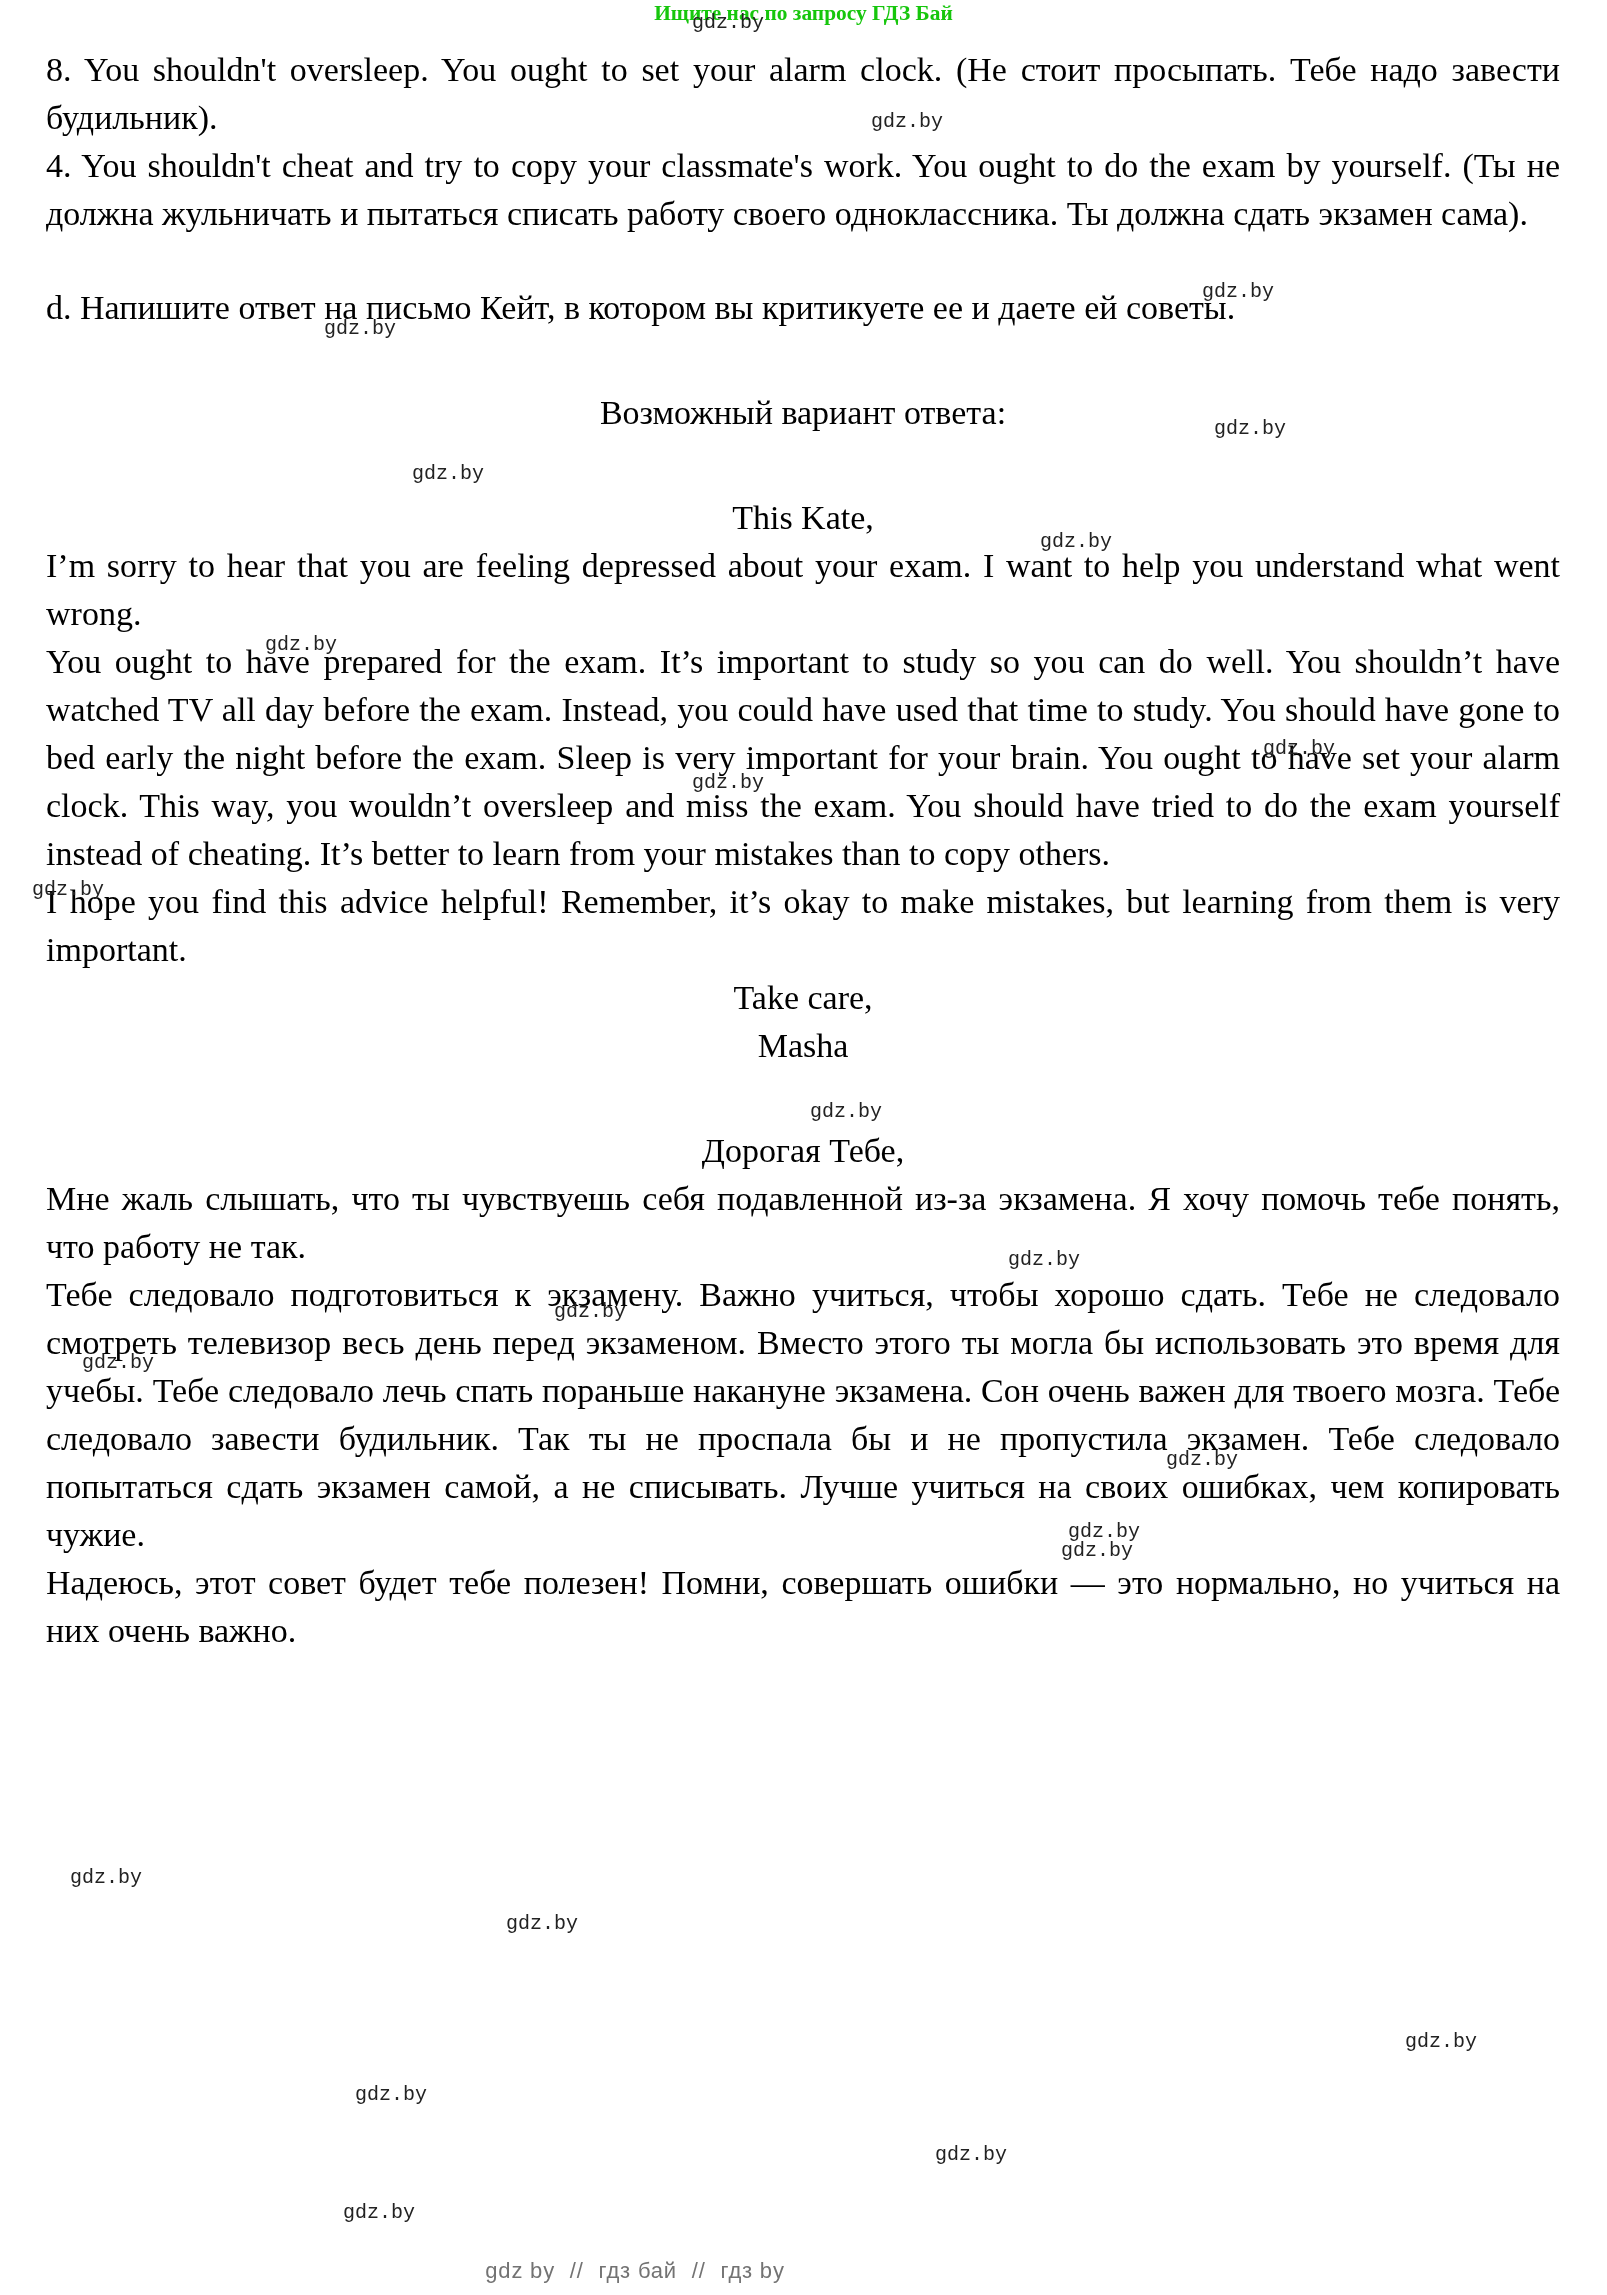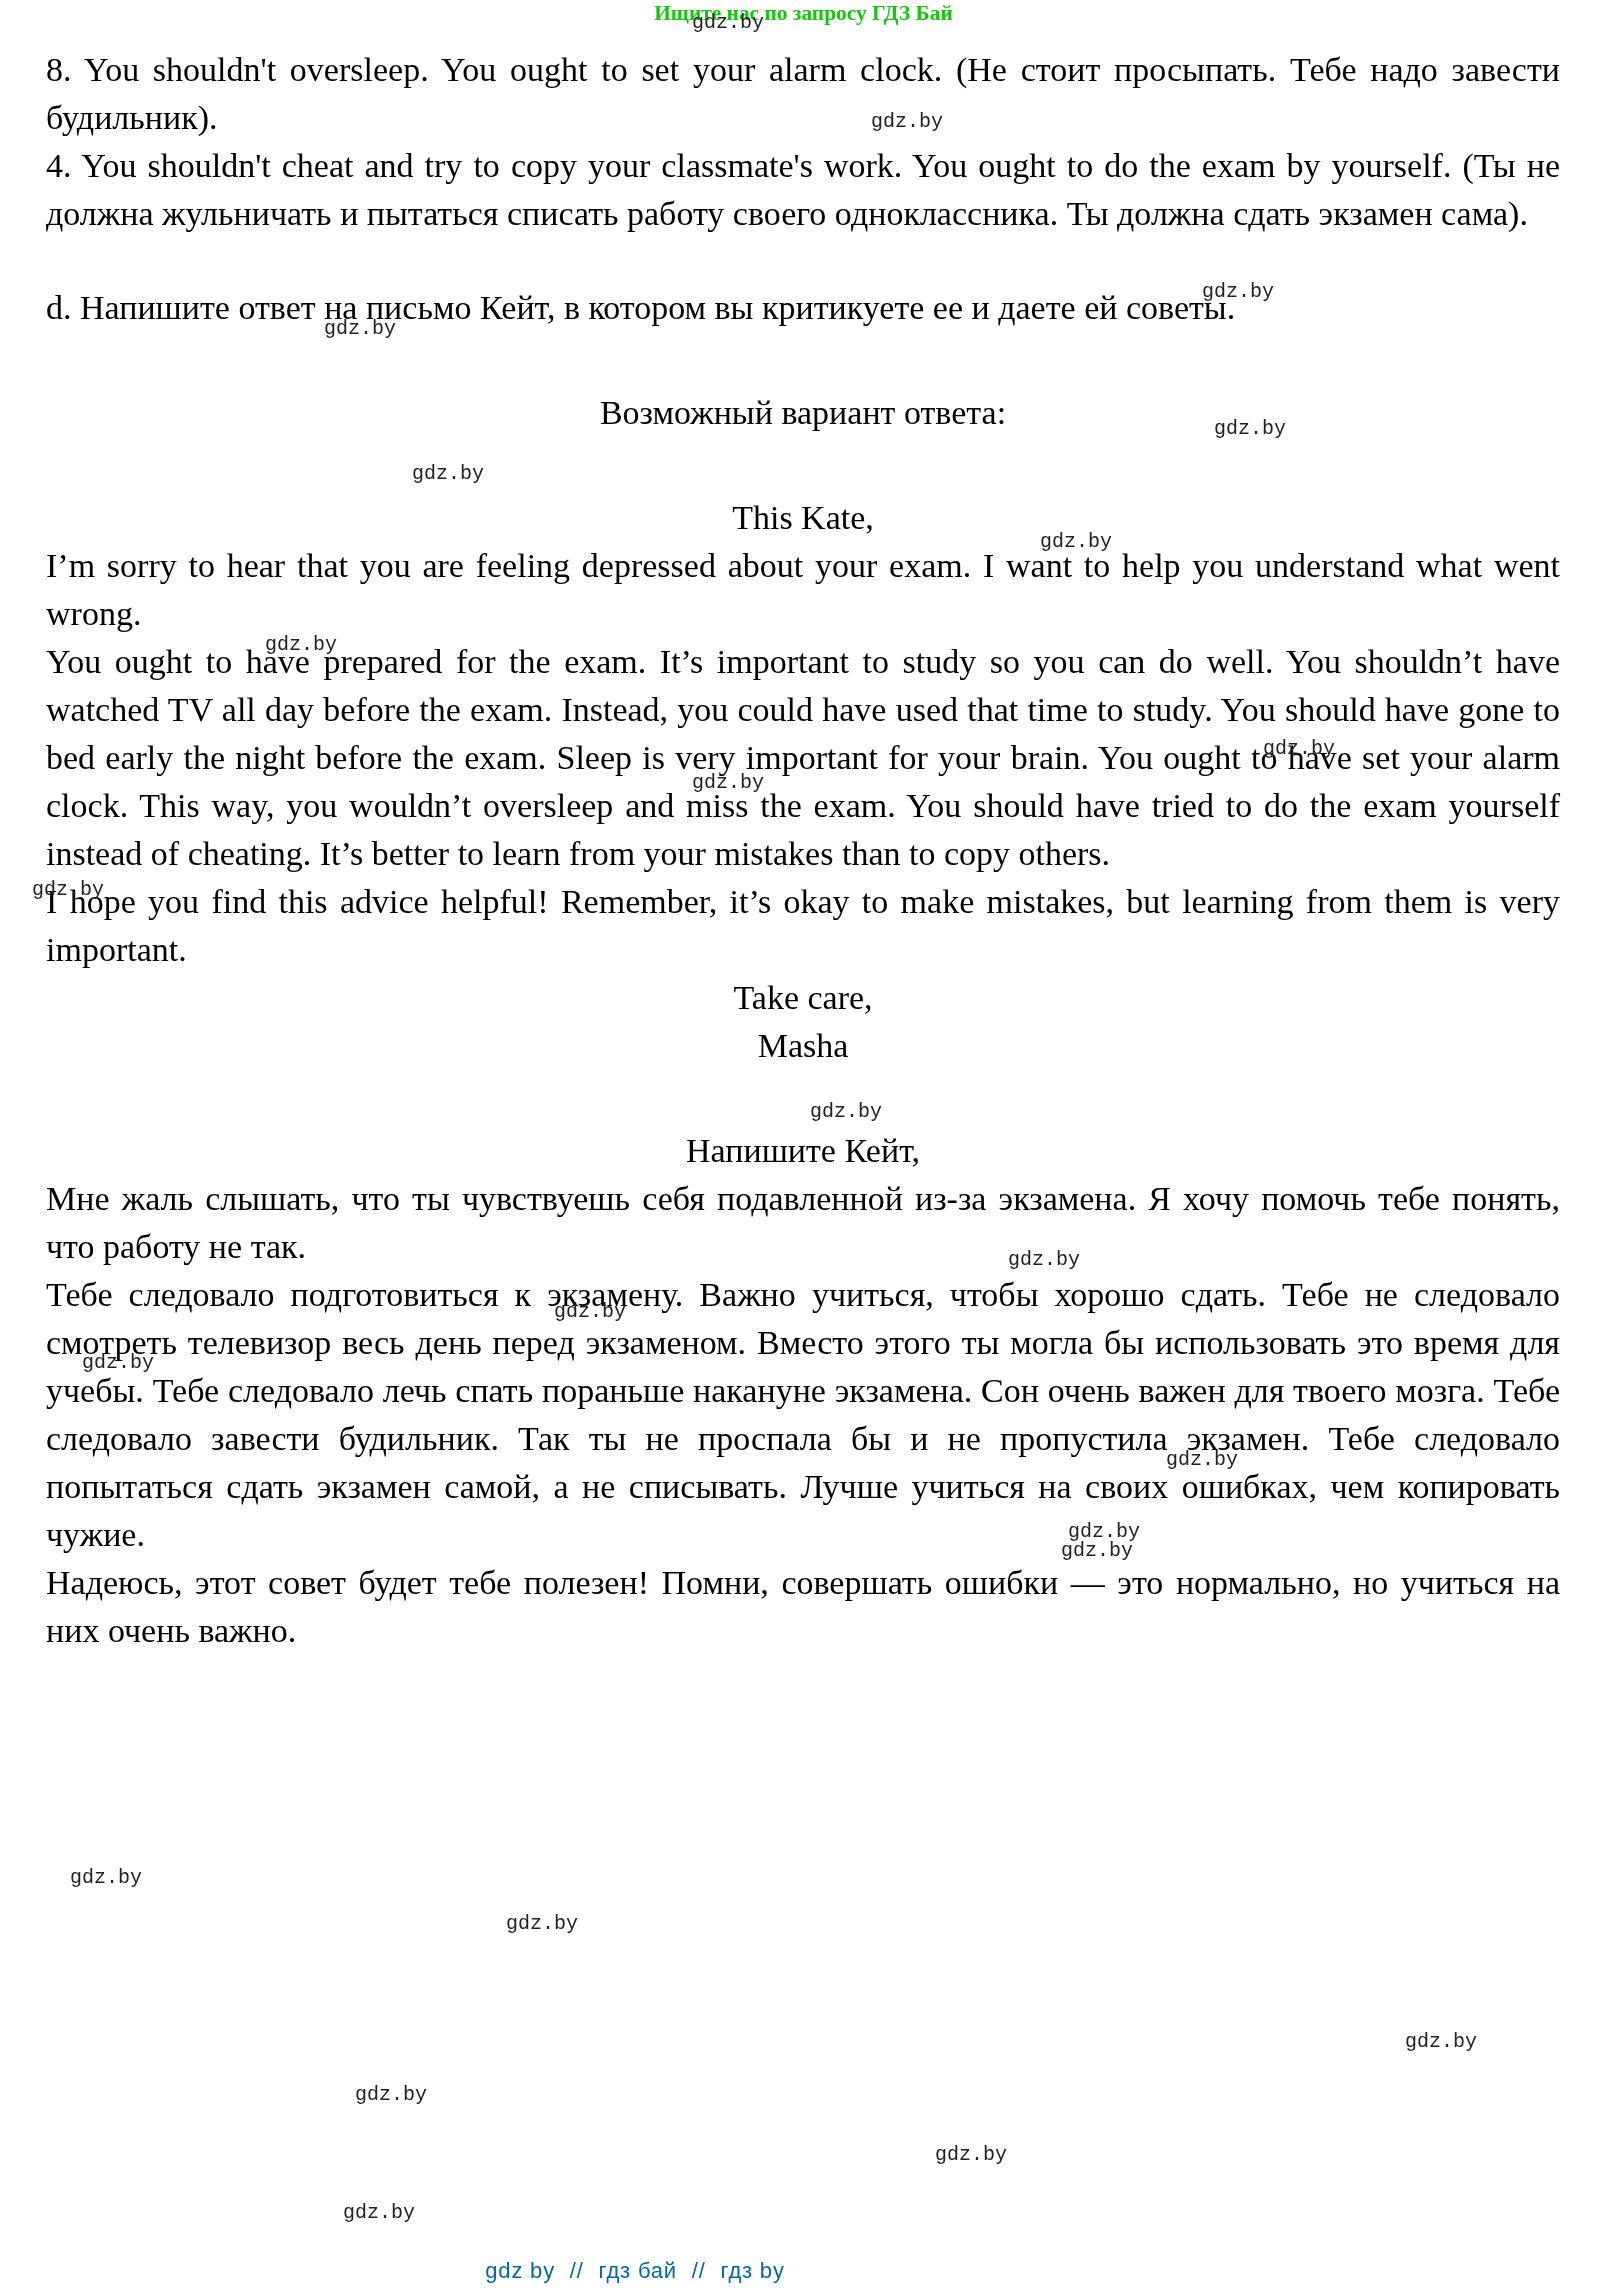--- a/index.html
+++ b/index.html
@@ -74,21 +74,21 @@
 
   
   .footer {
     position: absolute;
     left: 0;
     top: 2258px;
     width: 1270px;
     text-align: center;
     font-family: "Liberation Sans", "DejaVu Sans", sans-serif;
     font-size: 22px;
-    color: #0369a1;
+    color: #737373;
     white-space: nowrap;
     letter-spacing: 0.8px;
   }
   .footer .sep { padding: 0 8px; }
 </style>
 </head>
 <body>
 
 <div id="page">
 
@@ -117,21 +117,21 @@
     <p class="p">You ought to have prepared for the exam. It’s important to study so you can do well.  You shouldn’t have watched TV all day before the exam. Instead, you could have used that time to study.  You should have gone to bed early the night before the exam. Sleep is very important for your brain. You ought to have set your alarm clock. This way, you wouldn’t oversleep and miss the exam. You should have tried to do the exam yourself instead of cheating. It’s better to learn from your mistakes than to copy others.</p>
 
     <p class="p">I hope you find this advice helpful! Remember, it’s okay to make mistakes, but learning from them is very important.</p>
 
     <p class="p left">Take care,</p>
 
     <p class="p left">Masha</p>
 
     <div class="spacer-lg"></div>
 
-    <p class="p left">Напишите Кейт,</p>
+    <p class="p left">Дорогая Тебе,</p>
 
     <p class="p">Мне жаль слышать, что ты чувствуешь себя подавленной из-за экзамена. Я хочу помочь тебе понять, что работу не так.</p>
 
     <p class="p">Тебе следовало подготовиться к экзамену. Важно учиться, чтобы хорошо сдать. Тебе не следовало смотреть телевизор весь день перед экзаменом. Вместо этого ты могла бы использовать это время для учебы. Тебе следовало лечь спать пораньше накануне экзамена. Сон очень важен для твоего мозга. Тебе следовало завести будильник. Так ты не проспала бы и не пропустила экзамен. Тебе следовало попытаться сдать экзамен самой, а не списывать. Лучше учиться на своих ошибках, чем копировать чужие.</p>
 
     <p class="p">Надеюсь, этот совет будет тебе полезен! Помни, совершать ошибки — это нормально, но учиться на них очень важно.</p>
 
 
 
   </div>

